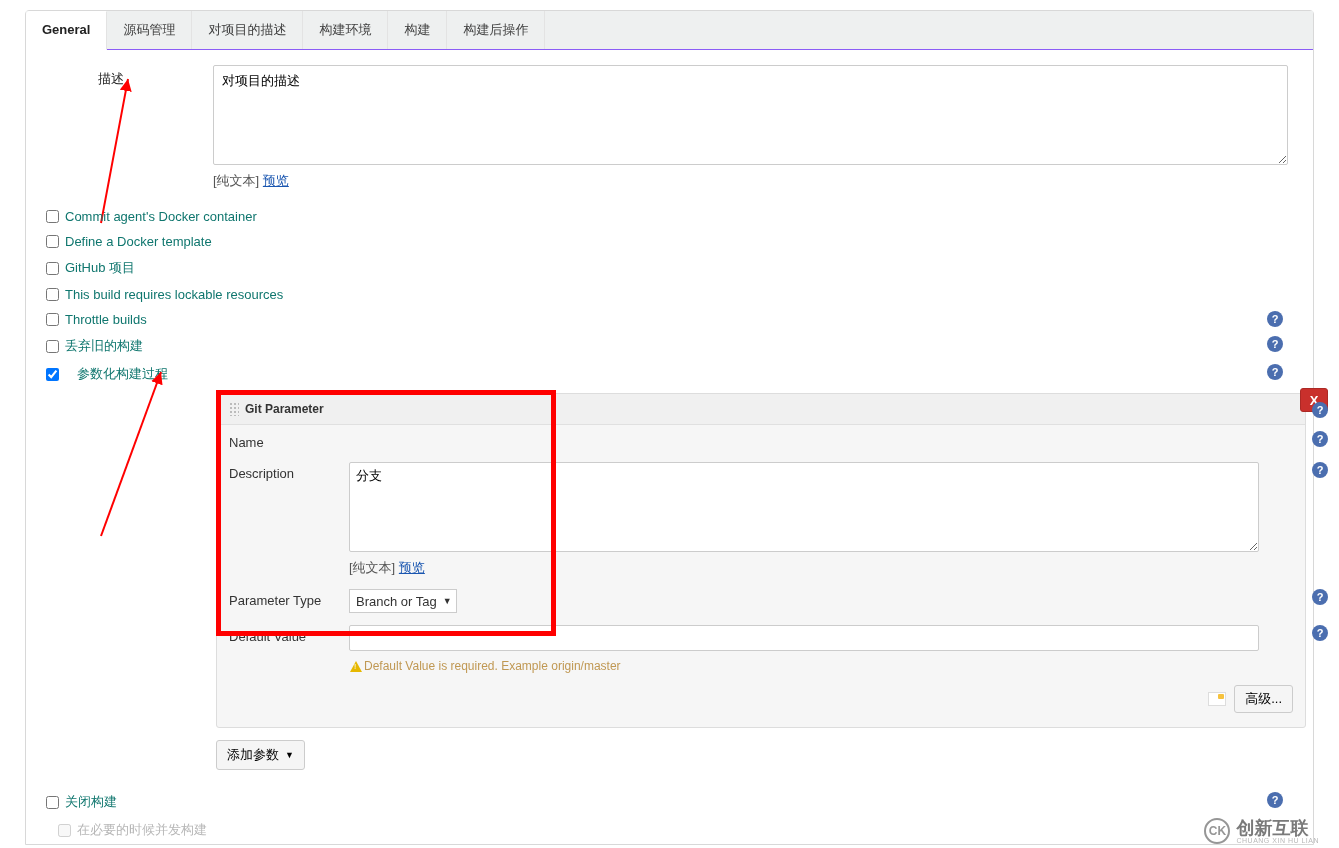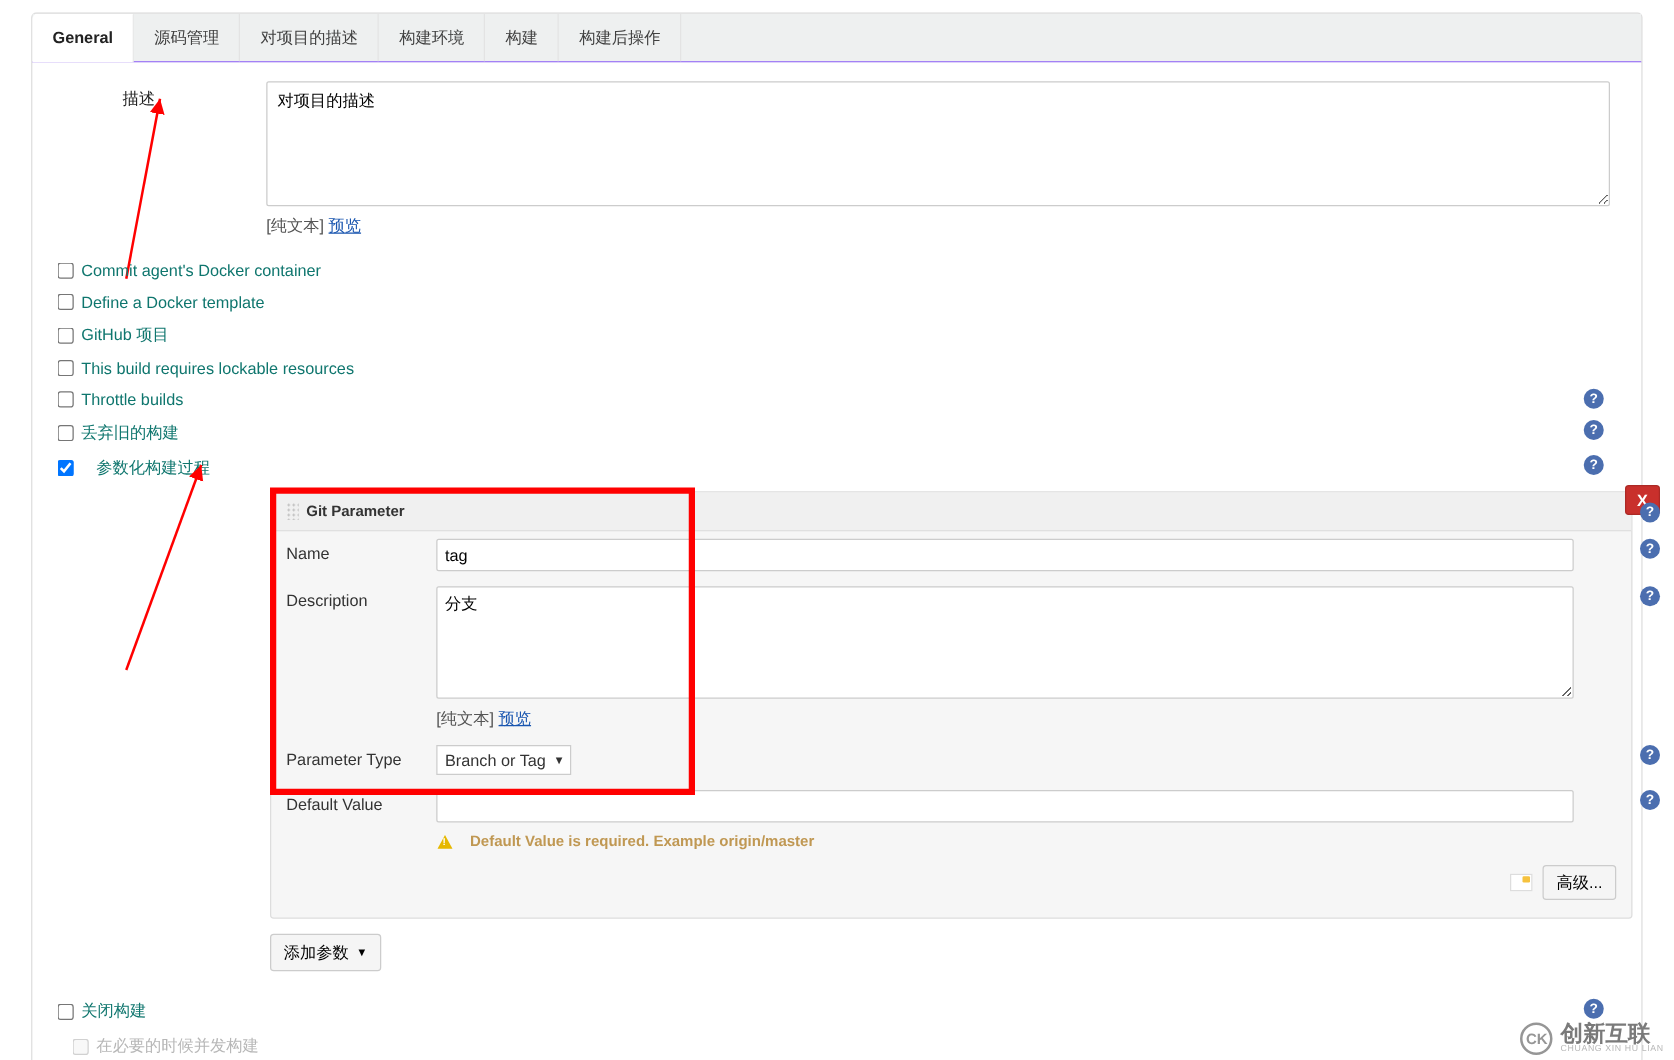--- a/index.html
+++ b/index.html
@@ -146,21 +146,21 @@
       font-weight: bold;
     }
 
     .select-box {
       height: 24px; border: 1px solid #ccc; background: #fff;
       display: inline-flex; align-items: center; padding: 0 4px 0 6px; font-size: 13px;
       gap: 6px;
     }
     .select-box .caret { font-size: 9px; color: #333; }
 
-    .warn-line { display: flex; align-items: center; gap: 14px; margin: 2px 0 0 133px; color: #c09853; font-size: 12px; font-weight: bold; }
+    .warn-line { display: flex; align-items: center; gap: 2px; margin: 2px 0 0 133px; color: #c09853; font-size: 12px; font-weight: normal; }
     .warn-tri {
       width: 0; height: 0;
       border-left: 6px solid transparent;
       border-right: 6px solid transparent;
       border-bottom: 11px solid #e6b800;
       position: relative;
     }
     .warn-tri::after { content: "!"; position: absolute; left: -2px; top: 1px; font-size: 8px; color: #fff; }
 
     .adv-row { display:flex; justify-content:flex-end; padding: 12px 12px 4px 0; align-items:center; gap:8px; }
@@ -182,22 +182,22 @@
       border: 5px solid red;
       z-index: 5;
       pointer-events: none;
     }
 
     
     .bottom-area { position: relative; margin-top: 18px; }
 
     
     .corner-logo {
-      position: fixed; right: 8px; bottom: 4px;
-      display:flex;align-items:flex-start;gap:6px;color:#969696;font-size:10px;
+      position: fixed; right: 20px; bottom: 4px;
+      display:flex;align-items:flex-end;gap:6px;color:#969696;font-size:10px;
     }
     .corner-logo .logo-ring {
       width:26px;height:26px;border:2px solid #969696;border-radius:50%;display:flex;align-items:center;justify-content:center;font-weight:bold;font-size:12px;color:#969696;
     }
     .corner-logo .txt { display:flex;flex-direction:column;line-height:1; }
     .corner-logo .txt .t1 { font-size:18px;font-weight:bold;color:#7a7a7a;}
     .corner-logo .txt .t2 { font-size:7px;color:#b8b8b8;letter-spacing:0.5px;}
 
     .ghost-cb-row { display:flex;align-items:center;padding:5px 0 5px 22px;color:#b7b7b7; }
     .ghost-cb-row input{margin-right:6px;}
@@ -288,21 +288,20 @@
         <div class="git-panel">
           <div class="close-btn">X</div>
           <div class="git-header">
             <span class="drag-dots"></span>
             <span>Git Parameter</span>
           </div>
           <span class="help-icon" style="right:-23px; top:8px; position:absolute;">?</span>
 
           <div class="p-row">
             <div class="p-label">Name</div>
-            <div class="p-field"><input type="text" value="tag" style=""></div>
             <span class="p-help">?</span>
           </div>
 
           <div class="p-row">
             <div class="p-label">Description</div>
             <div class="p-field">
               <textarea style="">分支</textarea>
               <div class="plain-text-line">
                 <span>[纯文本] </span><a href="#">预览</a>
               </div>

